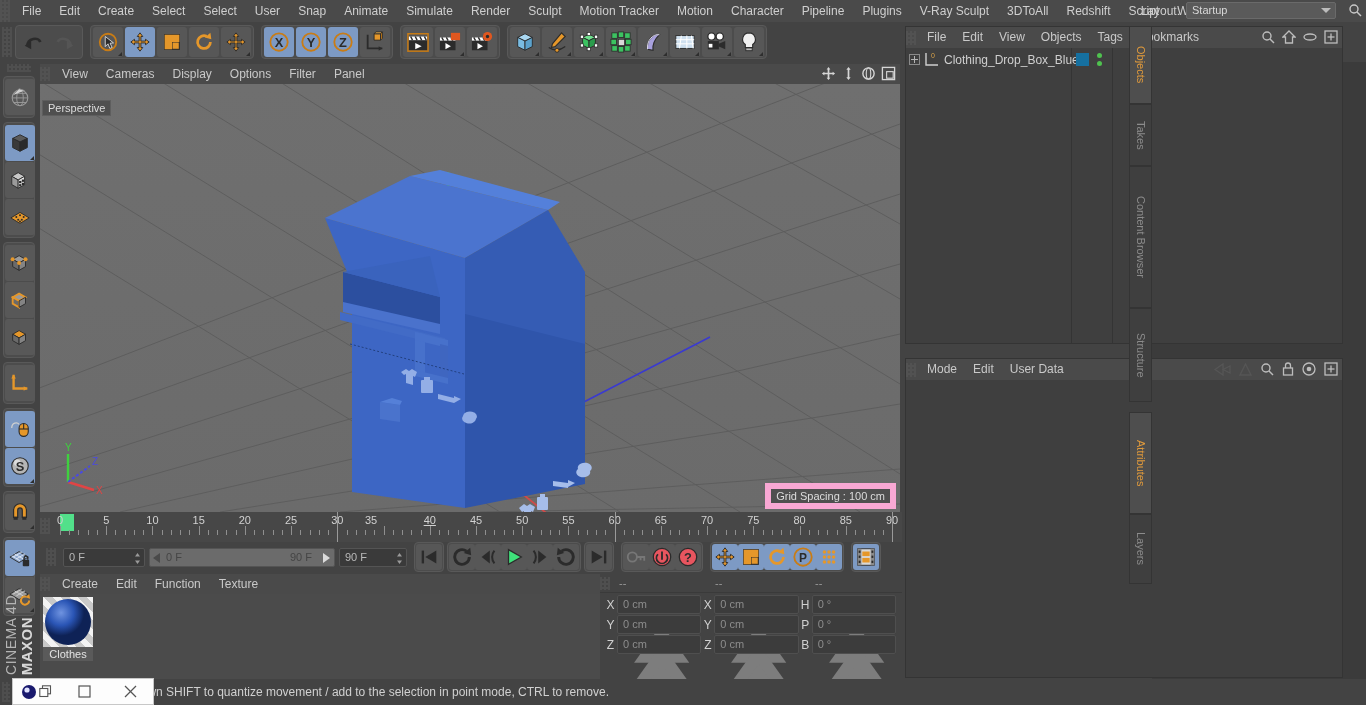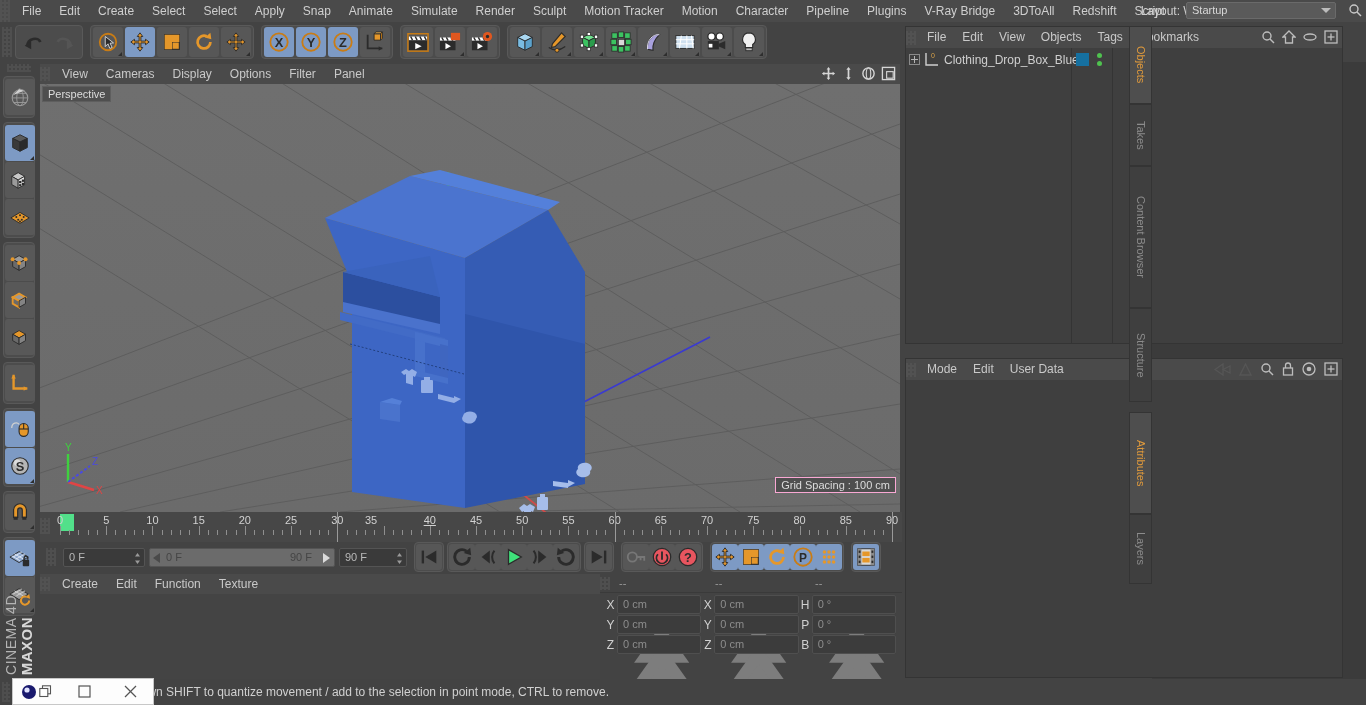--- a/index.html
+++ b/index.html
@@ -51,24 +51,24 @@
   .brand span { display:block; writing-mode:vertical-rl; transform:rotate(180deg); letter-spacing:.5px;}
   .brand .m { font-weight:bold; font-size:15px; color:#d8d8d8; position:absolute; left:16px; bottom:0;}
   .brand .c { font-size:14px; color:#b4b4b4; position:absolute; left:1px; bottom:0;}
 
   
   .vp-wrap { position:absolute; left:40px; top:64px; width:860px; height:448px; background:#444; }
   .vp-menu { height:20px; background:#4a4a4a; display:flex; align-items:center; position:relative;}
   .vp-menu .mi { padding:0 9px; line-height:20px; font-size:12px; color:#c9c9c9; }
   .vp-nav { position:absolute; right:4px; top:2px; display:flex; gap:5px; align-items:center;}
   .vp { position:absolute; left:0; top:20px; width:860px; height:428px; overflow:hidden; background:#6e6e6e;}
-  .vp-label { position:absolute; left:2px; top:2px; background:#4f4f4f; color:#dcdcdc; font-size:11px;
+  .vp-label { position:absolute; left:2px; top:16px; background:#4f4f4f; color:#dcdcdc; font-size:11px;
     padding:1px 5px; border:1px solid #5e5e5e; z-index:6;}
-  .grid-label { position:absolute; right:4px; bottom:19px; background:#4f4f4f; color:#dcdcdc; font-size:11px;
-    padding:1px 5px; border:1px solid #f9a8d4; z-index:6;}
+  .grid-label { position:absolute; right:4px; bottom:3px; background:#4f4f4f; color:#dcdcdc; font-size:11px;
+    padding:1px 5px; border:6px solid #f9a8d4; z-index:6;}
   .axis-gizmo { position:absolute; left:16px; bottom:18px; width:56px; height:56px; z-index:6;}
 
   
   .tl { position:absolute; left:40px; top:512px; width:862px; height:30px; background:#474747;}
   .tl-ruler { position:absolute; left:10px; top:0; width:845px; height:30px;}
   .tl-lbl { position:absolute; top:2px; font-size:11px; color:#d2d2d2; transform:translateX(-50%); }
   .tl-tick { position:absolute; bottom:7px; width:1px; background:#8f8f8f;}
   .green-marker { position:absolute; left:10px; top:2px; width:14px; height:17px; background:#52e08a;}
   .playhead { position:absolute; top:17px; width:1px; height:13px; background:#9a9a9a;}
 
@@ -161,32 +161,32 @@
 <div class="app">
 
   <div class="menubar">
     <div class="grip"></div>
     <div id="menu-items" style="display:flex;align-items:center;">
         <div class="mi">File</div>
         <div class="mi">Edit</div>
         <div class="mi">Create</div>
         <div class="mi">Select</div>
         <div class="mi">Select</div>
-        <div class="mi">Apply</div>
+        <div class="mi">User</div>
         <div class="mi">Snap</div>
         <div class="mi">Animate</div>
         <div class="mi">Simulate</div>
         <div class="mi">Render</div>
         <div class="mi">Sculpt</div>
         <div class="mi">Motion Tracker</div>
         <div class="mi">Motion</div>
         <div class="mi">Character</div>
         <div class="mi">Pipeline</div>
         <div class="mi">Plugins</div>
-        <div class="mi">V-Ray Bridge</div>
+        <div class="mi">V-Ray Sculpt</div>
         <div class="mi">3DToAll</div>
         <div class="mi">Redshift</div>
         <div class="mi">Script</div>
         <div class="mi">Window</div>
         <div class="mi">Help</div>
       </div>
     <div class="layout-wrap">
       <span class="layout-label">Layout:</span>
       <div class="layout-sel">
         <span>Startup</span>
@@ -968,20 +968,37 @@
   <div class="matmgr">
     <div class="panel-menu">
       <div class="grip" style="height:14px"></div>
       <div id="mat-menu-items" style="display:flex;">
           <div class="mi">Create</div>
           <div class="mi">Edit</div>
           <div class="mi">Function</div>
           <div class="mi">Texture</div>
         </div>
     </div>
+    <div class="mat-area">
+      <div id="mat-items" style="display:flex;gap:6px;">
+          <div class="mat-item">
+            <div class="mat-thumb"><svg width="50" height="50" viewBox="0 0 50 50">
+                <defs>
+                  <radialGradient id="mg0" cx="35%" cy="30%">
+                    <stop offset="0" stop-color="#6f93e0"></stop>
+                    <stop offset="55%" stop-color="#2a55b5"></stop>
+                    <stop offset="100%" stop-color="#0e2256"></stop>
+                  </radialGradient>
+                </defs>
+                <circle cx="25" cy="25" r="23" fill="url(#mg0)"></circle>
+              </svg></div>
+            <div class="mat-name">Clothes</div>
+          </div>
+        </div>
+    </div>
   </div>
 
   <div class="coords">
     <div class="coords-top">
       <div class="grip" style="height:13px"></div>
       <span style="width:84px;padding-left:6px">--</span>
       <span style="width:100px;padding-left:18px">--</span>
       <span style="padding-left:18px">--</span>
     </div>
     <div id="coord-rows" style="padding:2px 6px 0 4px">

